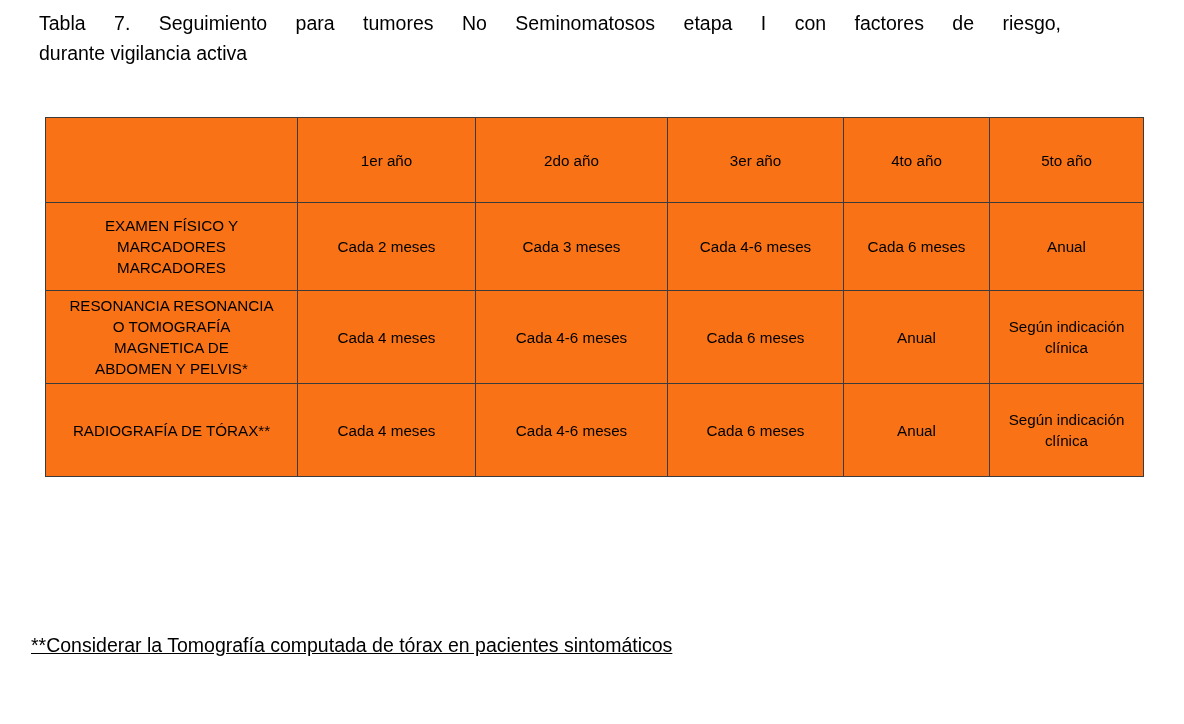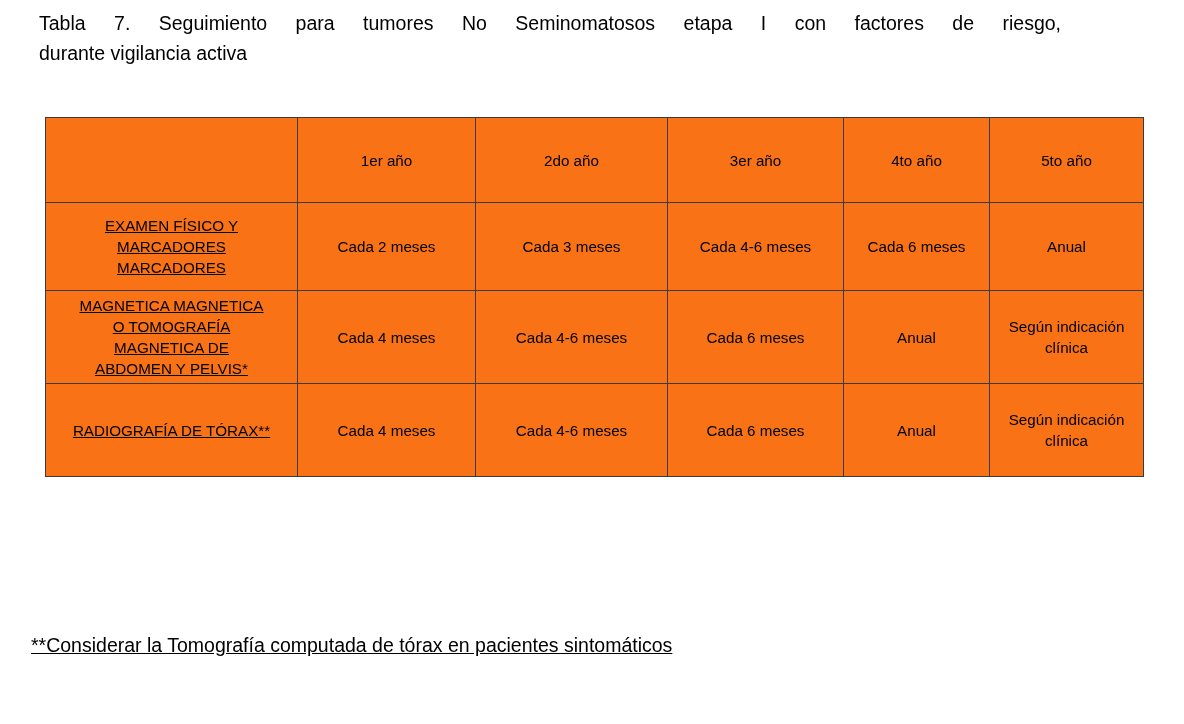--- a/index.html
+++ b/index.html
@@ -83,21 +83,20 @@
   col.c4 { width: 146px; }
   col.c5 { width: 154px; }
 
   tr.r-head td { height: 85px; }
   tr.r-body-1 td { height: 88px; }
   tr.r-body-2 td { height: 90px; }
   tr.r-body-3 td { height: 93px; }
 
   td.rowhead {
     text-align: center;
-    text-decoration: underline;
   }
   td.rowhead .lbl {
     display: block;
   }
 
   
   .footnote {
     position: absolute;
     font-size: 19.5px;
     line-height: 30px;
@@ -159,21 +158,21 @@
             <span class="lbl">MARCADORES</span>
           </td>
           <td>Cada 2 meses</td>
           <td>Cada 3 meses</td>
           <td>Cada 4-6 meses</td>
           <td>Cada 6 meses</td>
           <td>Anual</td>
         </tr>
         <tr class="r-body-2">
           <td class="rowhead">
-            <span class="lbl">MAGNETICA MAGNETICA</span>
+            <span class="lbl">RESONANCIA RESONANCIA</span>
             <span class="lbl">O TOMOGRAFÍA</span>
             <span class="lbl">MAGNETICA DE</span>
             <span class="lbl">ABDOMEN Y PELVIS*</span>
           </td>
           <td>Cada 4 meses</td>
           <td>Cada 4-6 meses</td>
           <td>Cada 6 meses</td>
           <td>Anual</td>
           <td>Según indicación clínica</td>
         </tr>

